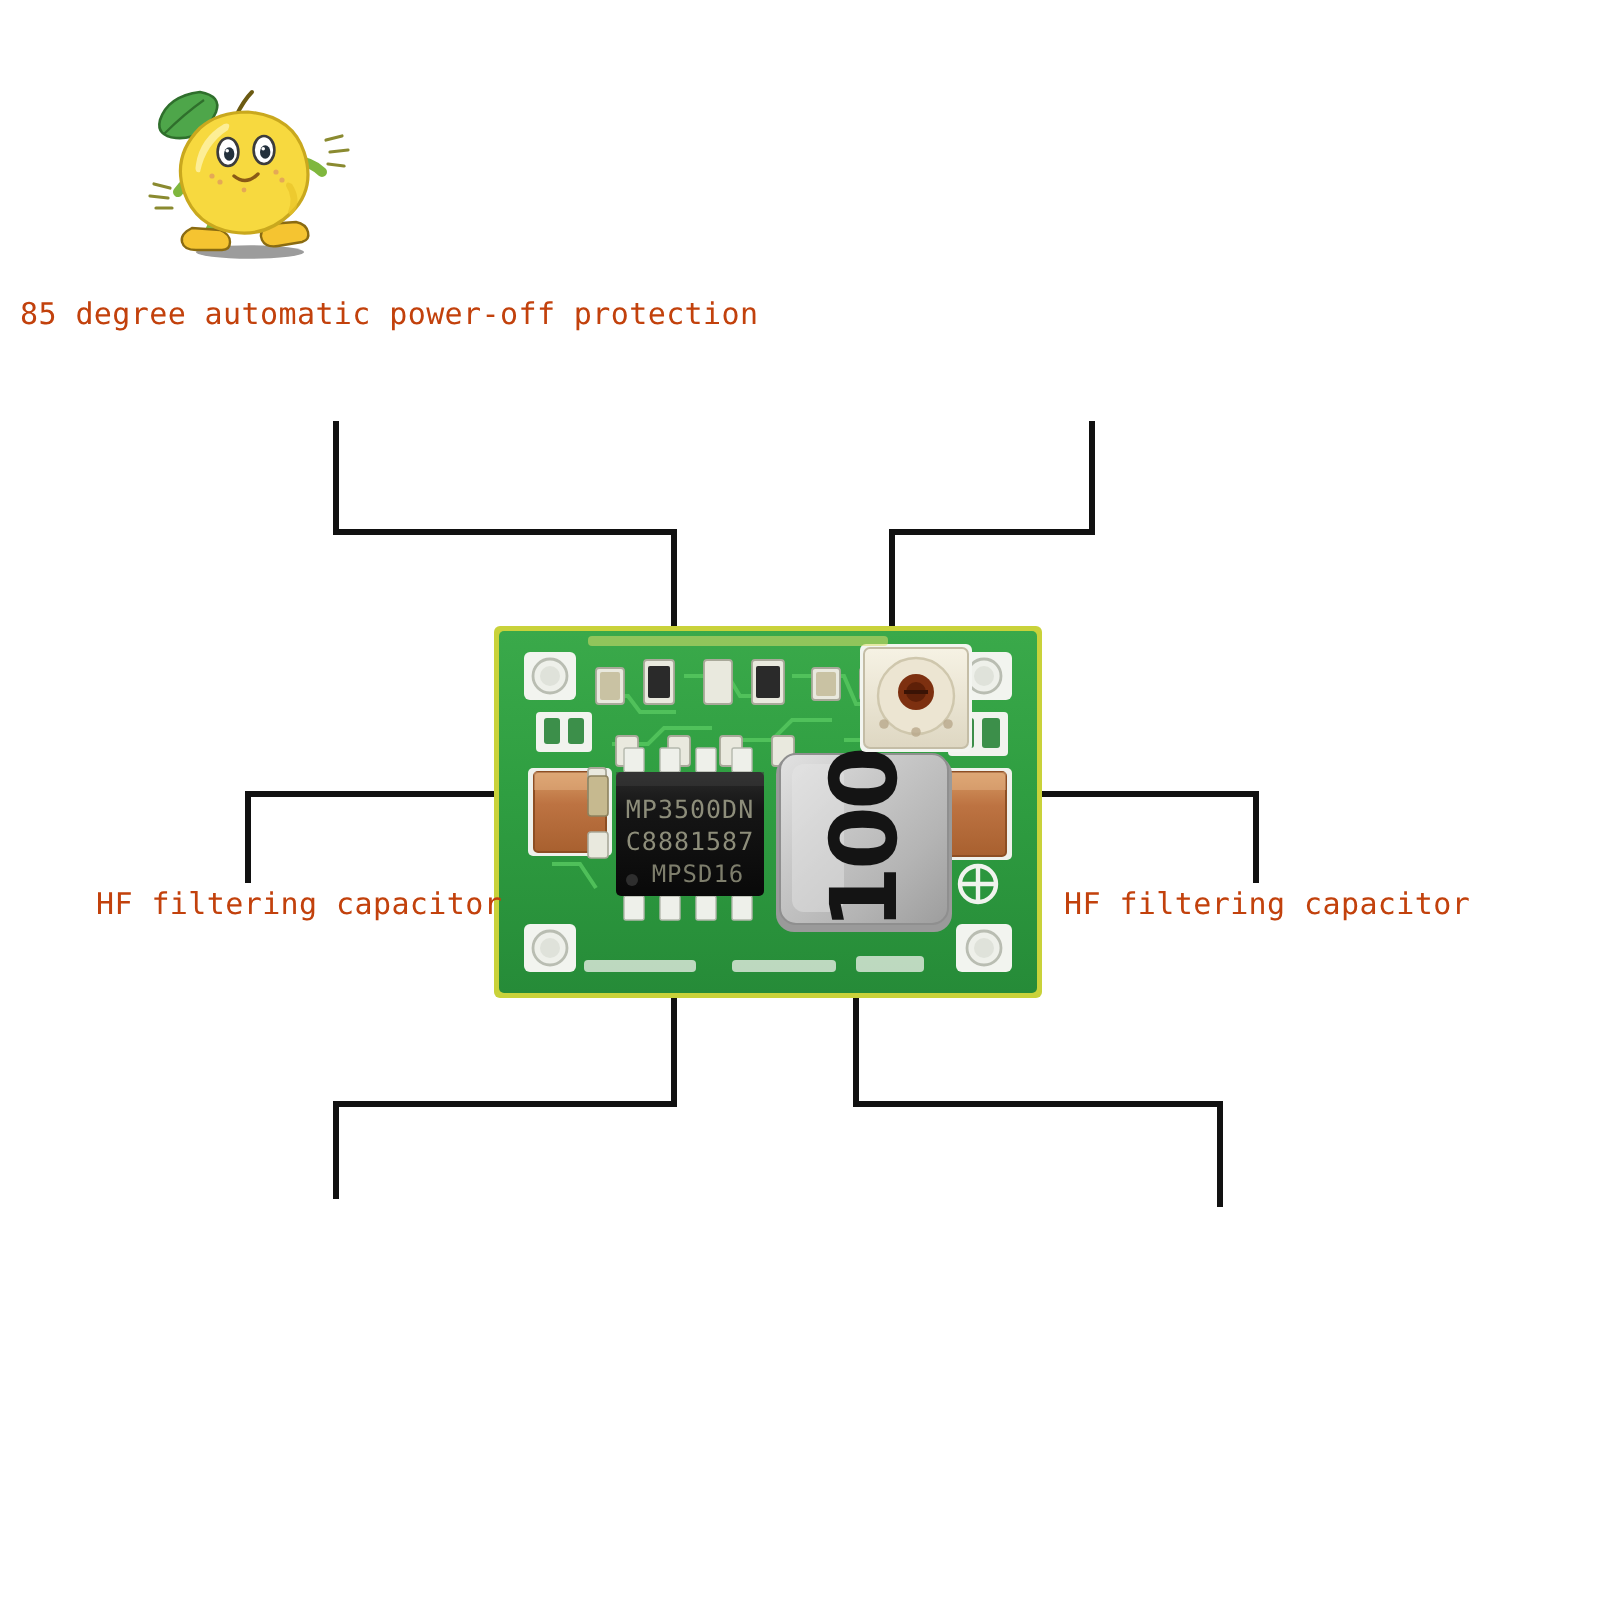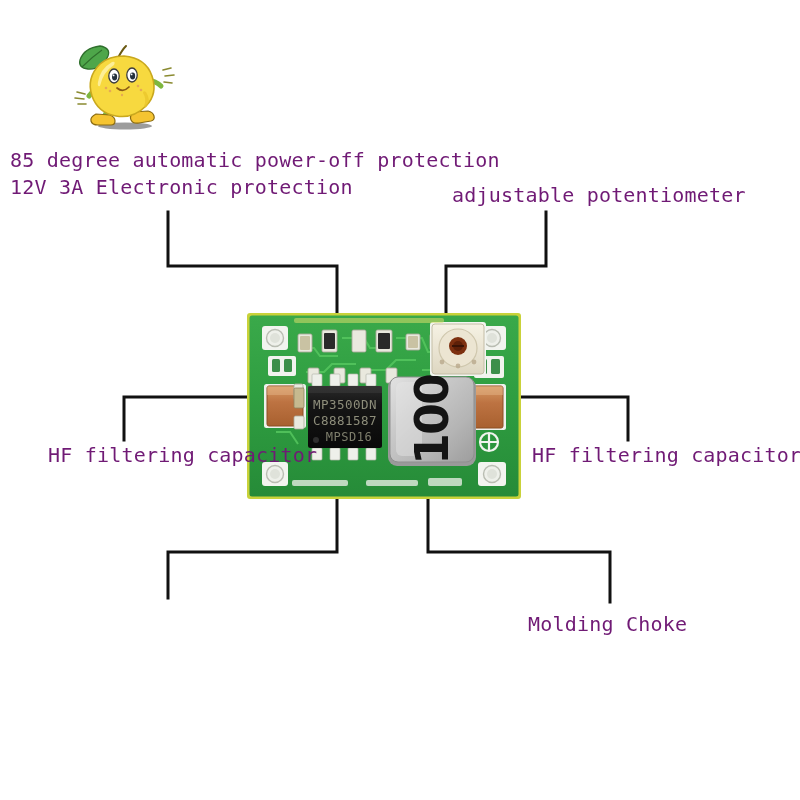--- a/index.html
+++ b/index.html
@@ -1,22 +1,22 @@
 <!DOCTYPE html>
 <html><head>
 <meta charset="utf-8">
 <style>
   html,body{margin:0;padding:0;background:#ffffff;}
   body{width:800px;height:800px;overflow:hidden;
        font-family:"DejaVu Sans Mono","Liberation Mono",monospace;}
   #stage{position:relative;width:800px;height:800px;background:#fff;}
 
-  .lbl{position:absolute;color:#701a75;white-space:nowrap;
+  .lbl{position:absolute;color:#c2410c;white-space:nowrap;
        font-family:"DejaVu Sans Mono","Liberation Mono",monospace;
-       font-size:20px;letter-spacing:0.2px;font-weight:500;}
+       font-size:15px;letter-spacing:0.2px;font-weight:500;}
 
   #lbl-protect1{left:10px;top:148px;}
   #lbl-protect2{left:10px;top:175px;}
   #lbl-pot{left:452px;top:183px;}
   #lbl-hf-left{left:48px;top:443px;z-index:6;}
   #lbl-hf-right{left:532px;top:443px;z-index:6;}
   #lbl-chip{left:10px;top:608px;}
   #lbl-choke{left:528px;top:612px;}
 
   svg.layer{position:absolute;left:0;top:0;width:800px;height:800px;}
@@ -281,19 +281,16 @@
         <rect x="120" y="168" width="52" height="6" rx="2"></rect>
         <rect x="182" y="166" width="34" height="8" rx="2"></rect>
       </g>
       <g fill="#d8dc6a" opacity="0.55">
         <rect x="48" y="6" width="150" height="5" rx="2"></rect>
       </g>
     </svg>
   </div>
 
   <div class="lbl" id="lbl-protect1">85 degree automatic power-off protection</div>
-  <div class="lbl" id="lbl-protect2">12V 3A Electronic protection</div>
-  <div class="lbl" id="lbl-pot">adjustable potentiometer</div>
   <div class="lbl" id="lbl-hf-left">HF filtering capacitor</div>
   <div class="lbl" id="lbl-hf-right">HF filtering capacitor</div>
-  <div class="lbl" id="lbl-choke">Molding Choke</div>
 
 </div>
 
 </body></html>

